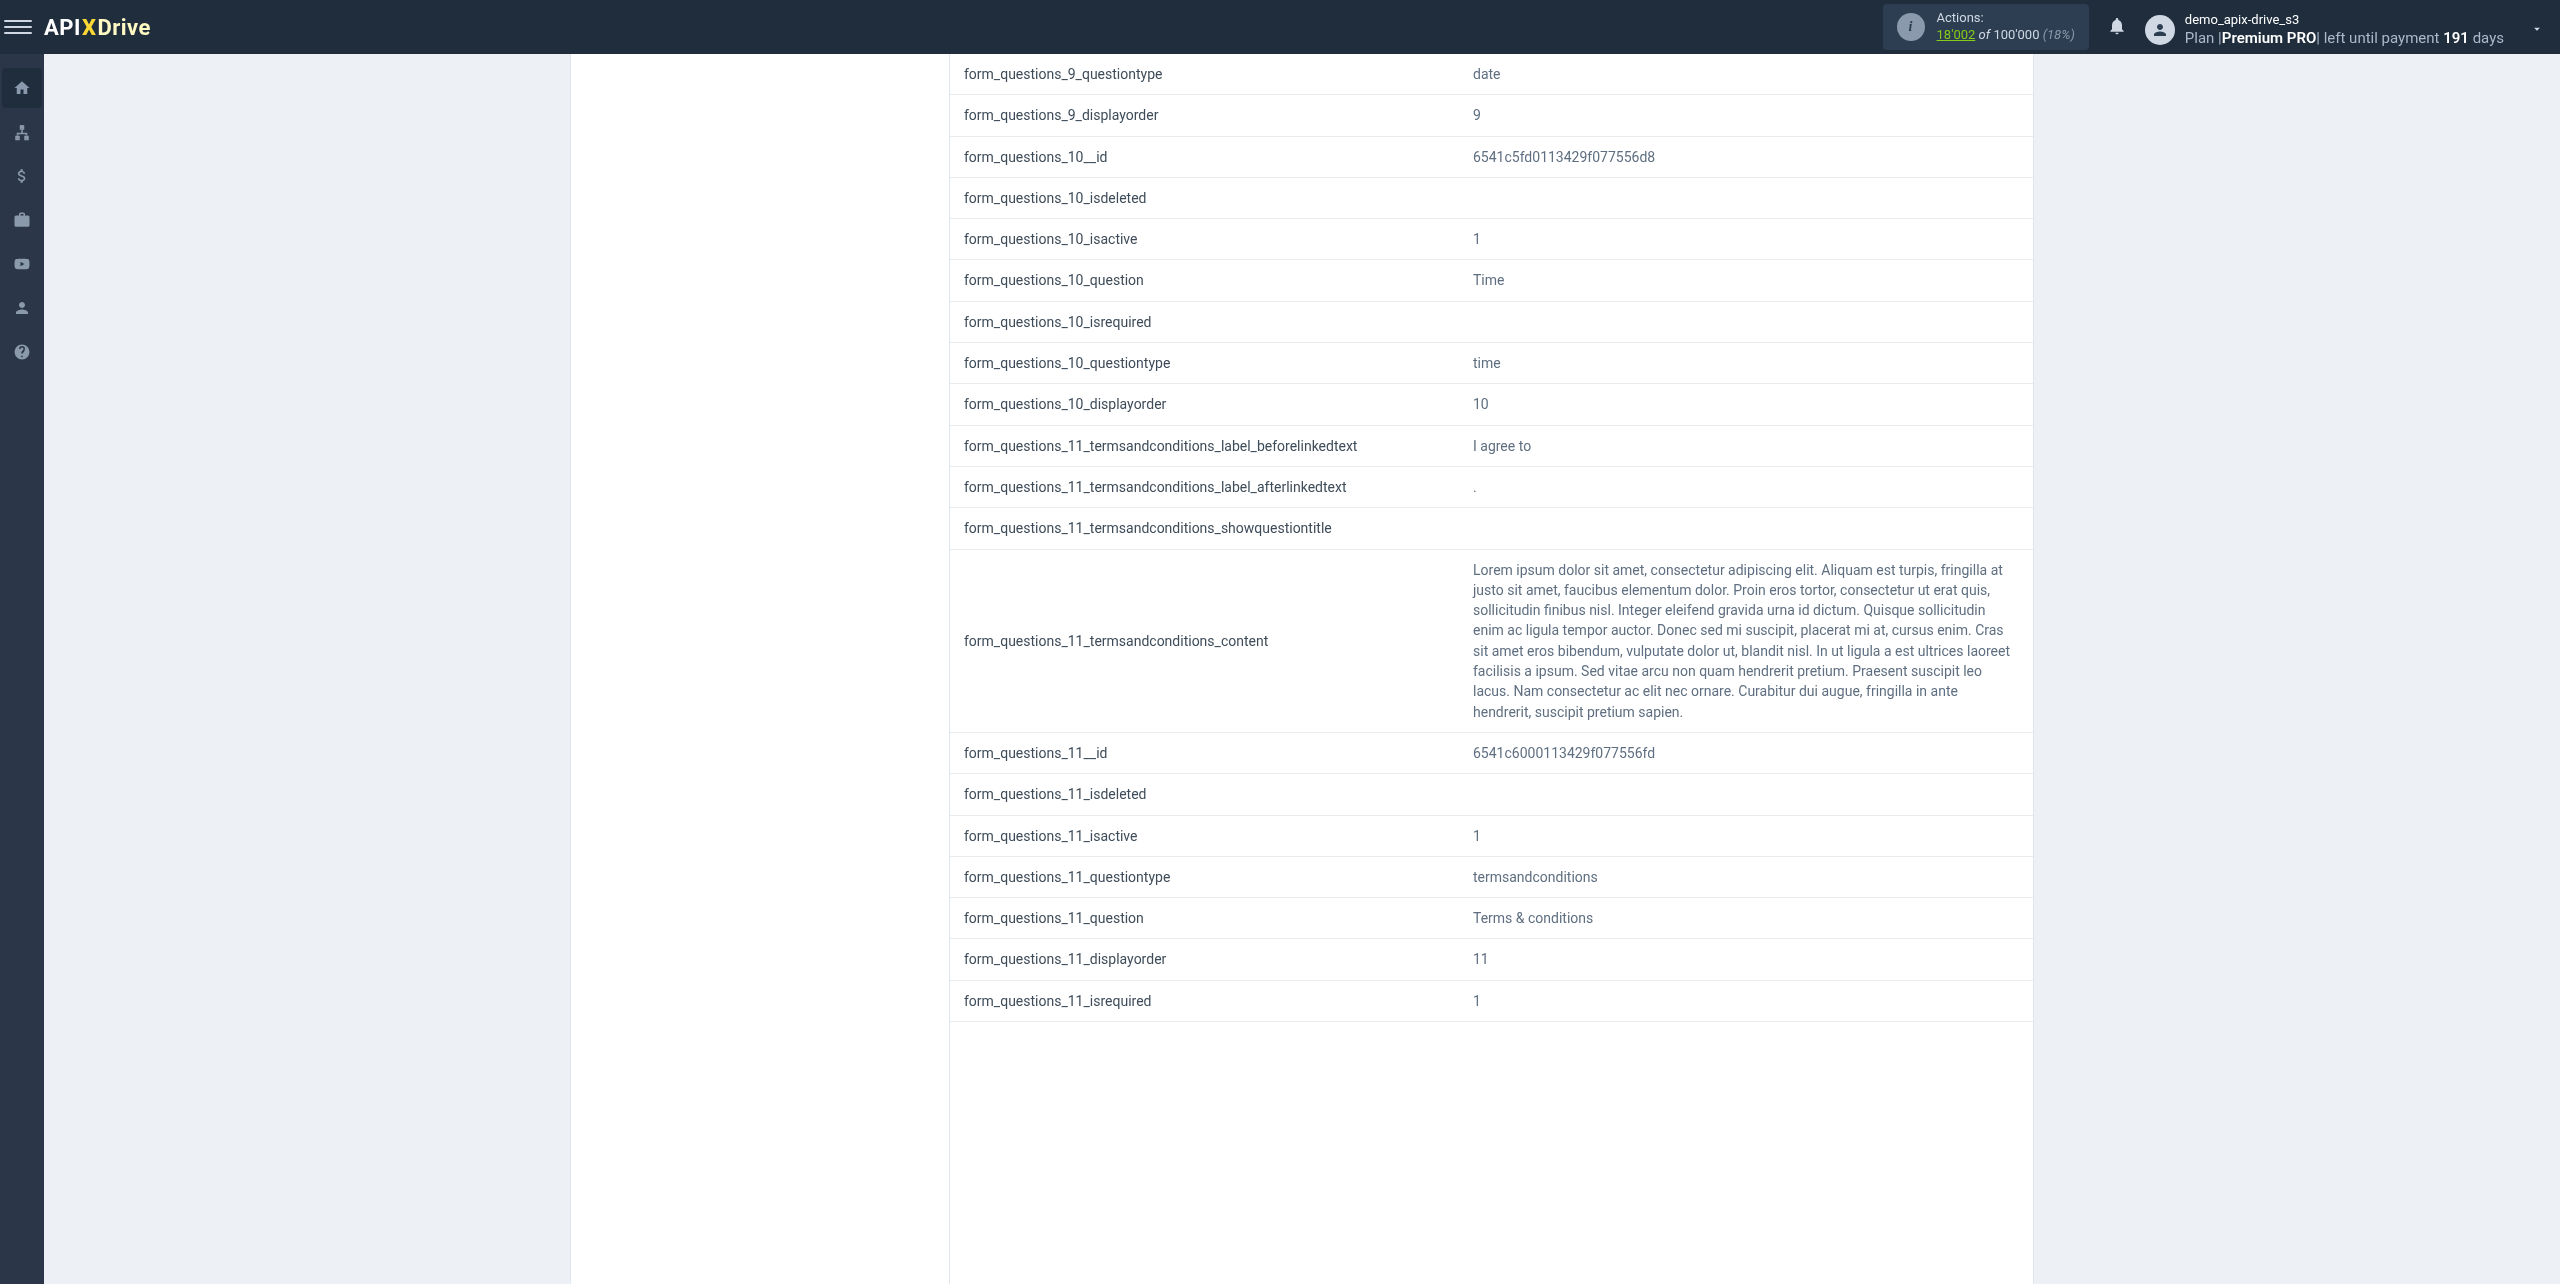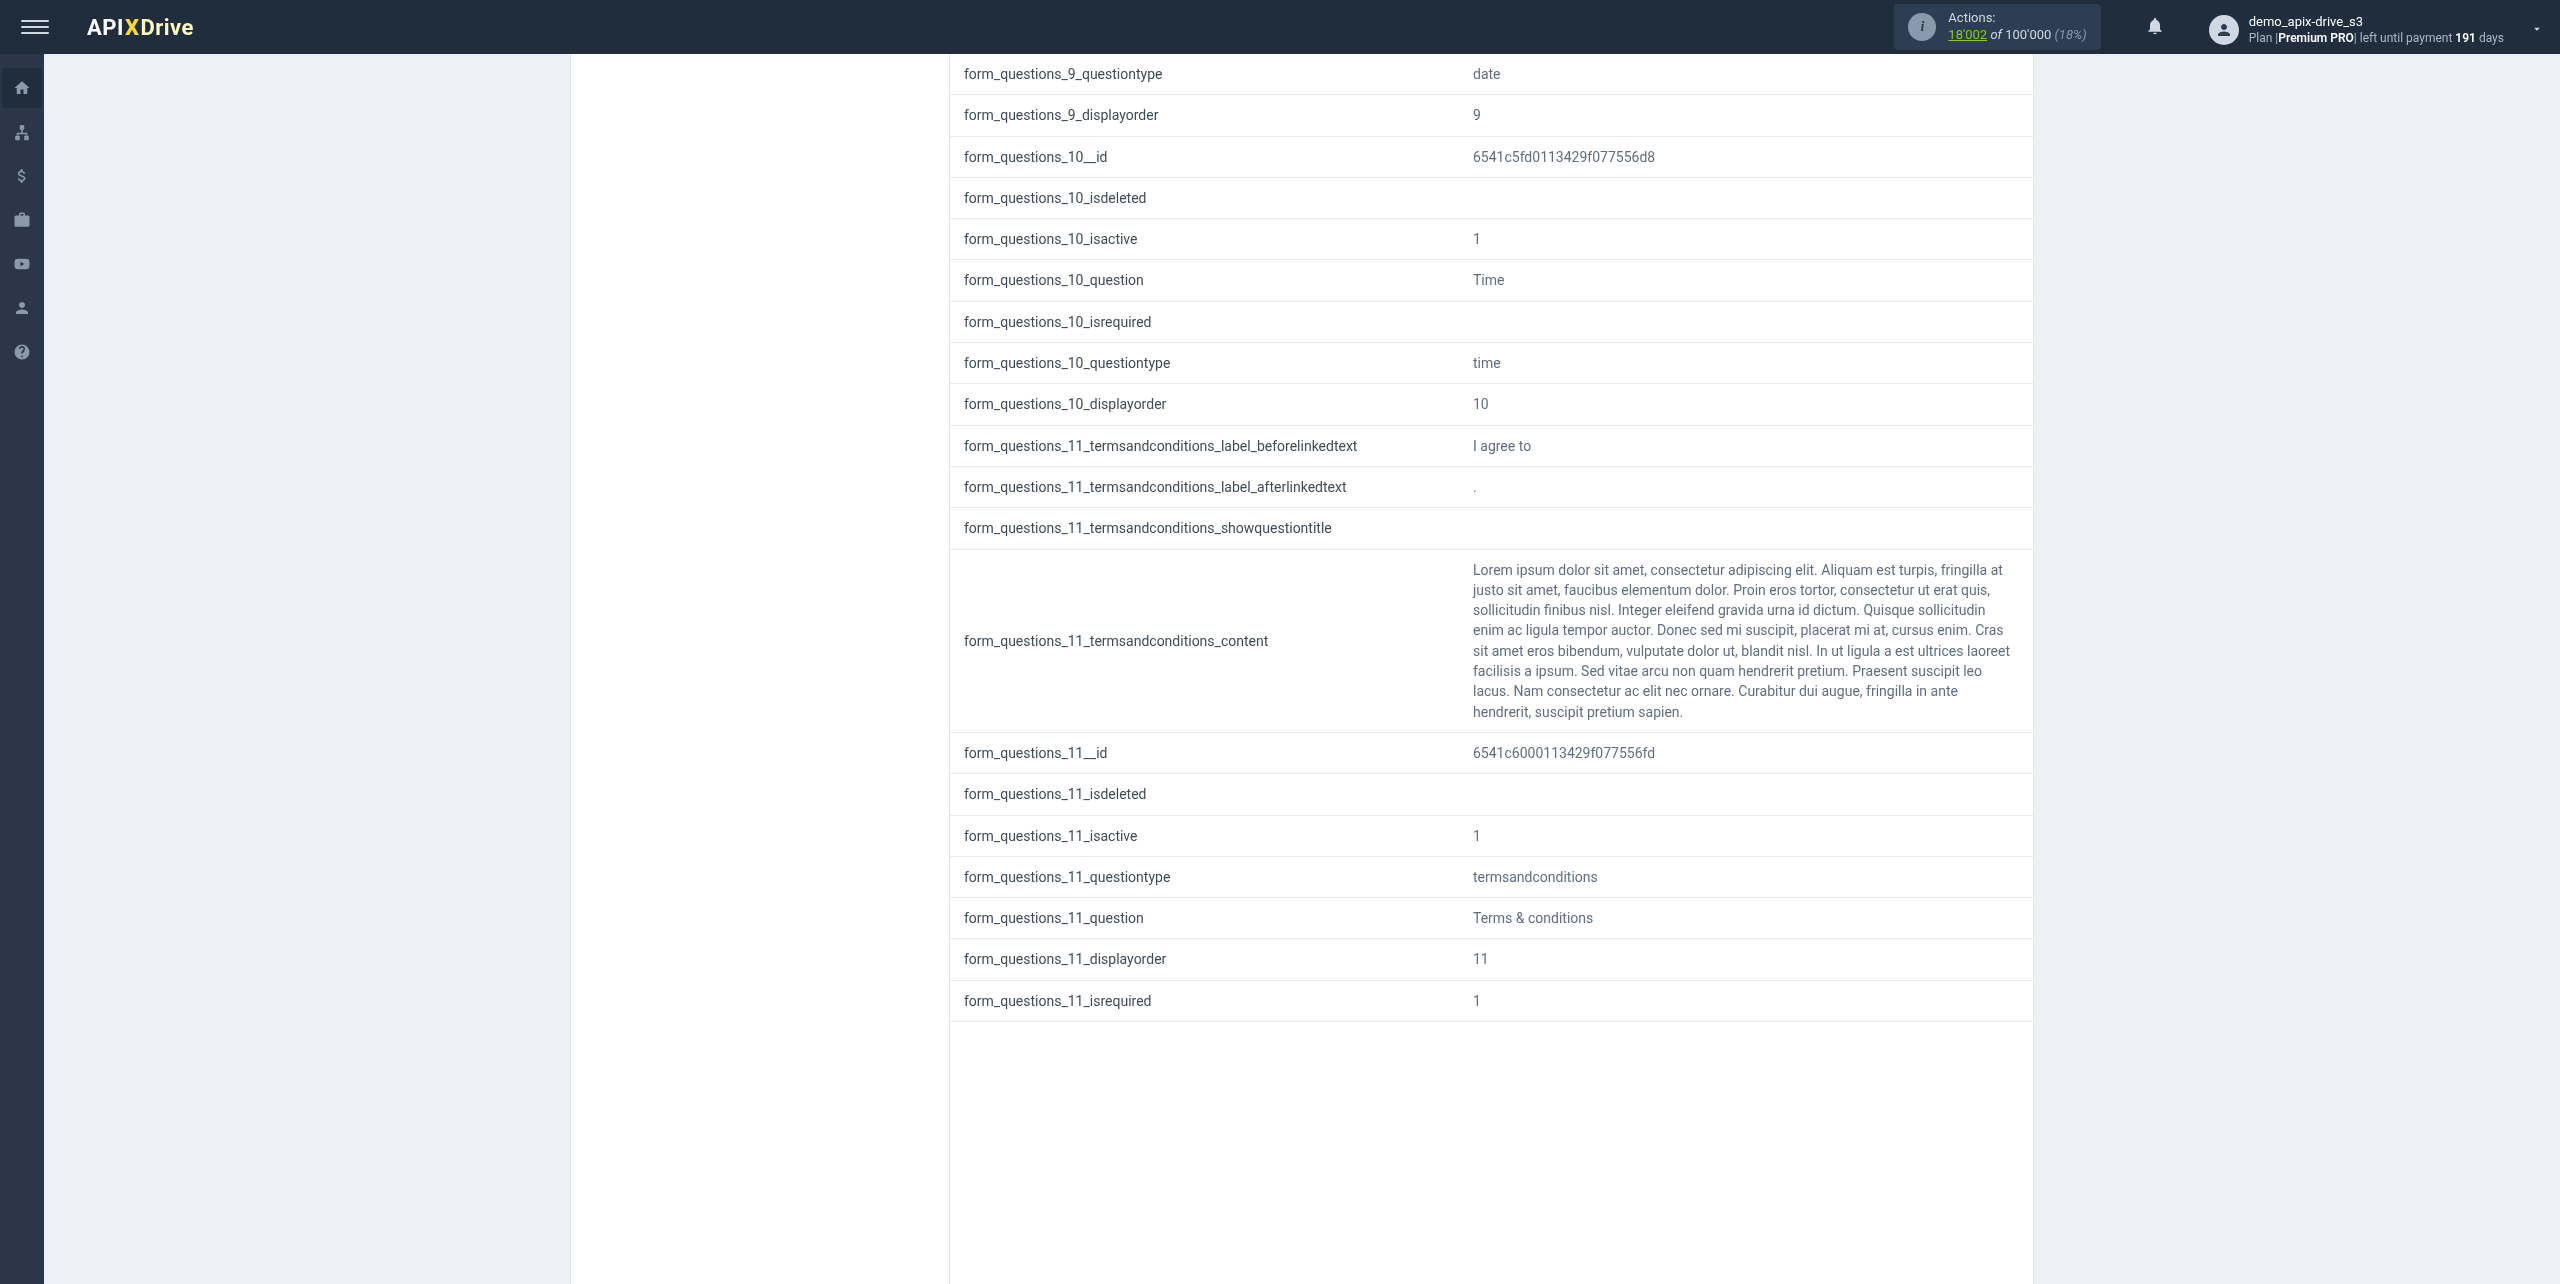--- a/index.html
+++ b/index.html
@@ -7,28 +7,27 @@
   font-family: -apple-system, BlinkMacSystemFont, "Segoe UI", Roboto, "Helvetica Neue", Arial, sans-serif;
   background: #f0f2f5;
   color: #3e4c59;
   font-size: 14px;
 }
 .header {
   background: #1f2d3d;
   height: 54px;
   display: flex;
   align-items: center;
-  padding: 0 16px 0 21px;
+  padding: 0 16px 0 4px;
   color: #fff;
   position: fixed;
   top: 0;
   left: 0;
   right: 0;
   z-index: 100;
-  gap: 26px;
 }
 .hamburger {
   width: 28px;
   height: 28px;
   display: flex;
   flex-direction: column;
   justify-content: center;
   gap: 4px;
   cursor: pointer;
   margin-right: 12px;
@@ -81,21 +80,21 @@
 .bell { margin-right: 18px; cursor: pointer; }
 .bell svg { width: 20px; height: 20px; fill: #cfd8e3; }
 .user-block { display: flex; align-items: center; gap: 10px; cursor: pointer; margin-top: 7px; }
 .avatar {
   width: 30px; height: 30px; background: #cfd8e3; border-radius: 50%;
   display: flex; align-items: center; justify-content: center;
 }
 .avatar svg { width: 18px; height: 18px; fill: #2e3e52; }
 .user-text { font-size: 13px; line-height: 1.3; }
 .user-text .name { color: #fff; }
-.user-text .plan { color: #aab8c8; font-size: 12px; }
+.user-text .plan { color: #aab8c8; font-size: 15px; }
 .user-text .plan b { color: #fff; font-weight: 600; }
 .chevron { margin-left: 16px; }
 .chevron svg { width: 14px; height: 14px; fill: #cfd8e3; }
 
 .sidebar {
   position: fixed;
   top: 54px;
   left: 0;
   bottom: 0;
   width: 44px;

